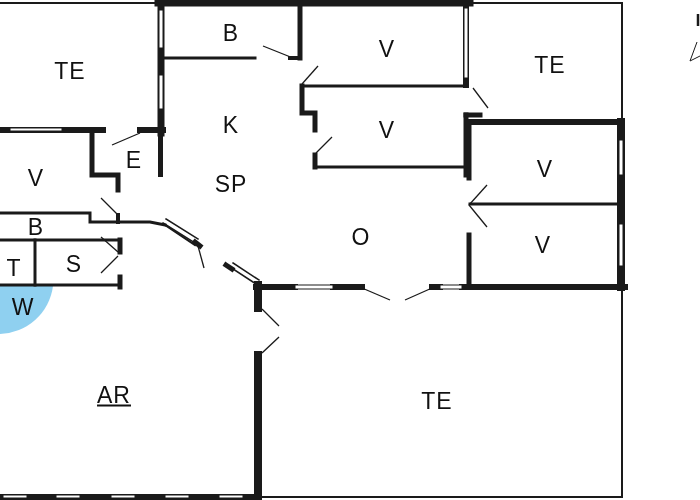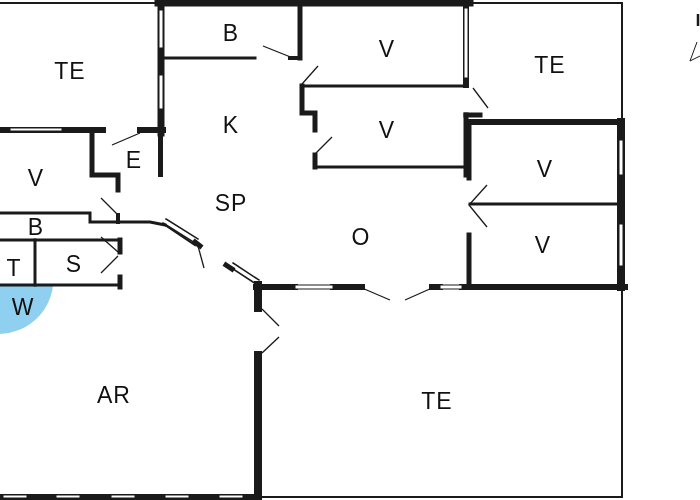--- a/index.html
+++ b/index.html
@@ -129,22 +129,22 @@
 <div id="labels">
     <div class="room-label" style="left: 70px; top: 71px;">TE</div>
     <div class="room-label" style="left: 231px; top: 33px;">B</div>
     <div class="room-label" style="left: 387px; top: 49px;">V</div>
     <div class="room-label" style="left: 550px; top: 65px;">TE</div>
     <div class="room-label" style="left: 231px; top: 125px;">K</div>
     <div class="room-label" style="left: 387px; top: 130px;">V</div>
     <div class="room-label" style="left: 134px; top: 160px;">E</div>
     <div class="room-label" style="left: 36px; top: 178px;">V</div>
     <div class="room-label" style="left: 545px; top: 169px;">V</div>
-    <div class="room-label" style="left: 231px; top: 203px;">SP</div>
+    <div class="room-label" style="left: 231px; top: 184px;">SP</div>
     <div class="room-label" style="left: 36px; top: 227px;">B</div>
     <div class="room-label" style="left: 361px; top: 237px;">O</div>
     <div class="room-label" style="left: 543px; top: 245px;">V</div>
     <div class="room-label" style="left: 14px; top: 268px;">T</div>
     <div class="room-label" style="left: 74px; top: 264px;">S</div>
     <div class="room-label" style="left: 23px; top: 307px;">W</div>
-    <div class="room-label" style="left: 114px; top: 395px;">AR</div>
+    <div class="room-label" style="left: 114px; top: 395px; text-decoration: underline;">AR</div>
     <div class="room-label" style="left: 437px; top: 401px;">TE</div>
   </div>
 
 </body></html>

